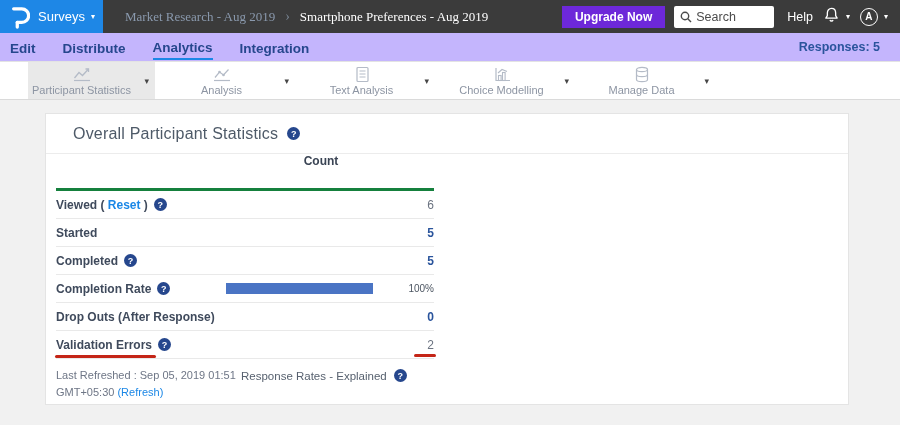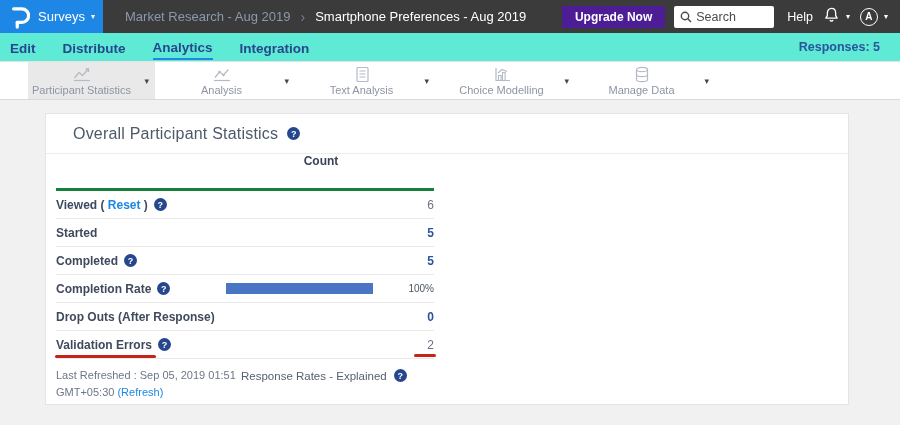--- a/index.html
+++ b/index.html
@@ -5,37 +5,37 @@
   * { box-sizing: border-box; margin: 0; padding: 0; }
   html, body { width: 900px; height: 425px; overflow: hidden; }
   body { font-family: "Liberation Sans", sans-serif; background: #f1f1f1; }
 
   
   .topbar { height: 33px; background: #3b3b3b; display: flex; align-items: center; }
   .logo-block { width: 103px; height: 33px; background: #1e87e6; display: flex; align-items: center; padding-left: 10px; cursor: pointer; flex: 0 0 auto; }
   .logo-glyph { margin-right: 8px; display: inline-flex; }
   .logo-menu-label { color: #fff; font-size: 13px; }
   .caret-white { color: #fff; font-size: 8px; margin-left: 6px; }
-  .breadcrumb { display: flex; align-items: center; margin-left: 22px; font-size: 13px; gap: 10px; white-space: nowrap; }
+  .breadcrumb { display: flex; align-items: center; margin-left: 22px; font-size: 13px; gap: 10px; white-space: nowrap; font-family: Liberation Serif, serif; }
   .crumb-parent { color: #8a99ad; cursor: pointer; }
   .crumb-sep { color: #76828f; font-size: 14px; }
   .crumb-current { color: #ffffff; }
   .topbar-spacer { flex: 1; }
-  .upgrade-btn { background: #4c1d95; color: #fff; font-size: 12px; font-weight: bold; border: none; border-radius: 0; height: 22px; padding: 0 13px; cursor: pointer; }
+  .upgrade-btn { background: #6d28d9; color: #fff; font-size: 12px; font-weight: bold; border: none; border-radius: 0; height: 22px; padding: 0 13px; cursor: pointer; }
   .search-box { position: relative; margin-left: 9px; }
   .search-box input { width: 100px; height: 22px; border: none; border-radius: 2px; background: #fff; font-family: "Liberation Sans", sans-serif; font-size: 12.5px; color: #333; padding: 0 4px 0 22px; outline: none; }
   .search-box input::placeholder { color: #4c4c4c; opacity: 1; }
   .search-glyph { position: absolute; left: 5px; top: 4px; }
   .help-label { color: #fff; font-size: 12.5px; margin-left: 13px; cursor: pointer; }
   .bell-wrap, .avatar-wrap { display: flex; align-items: center; margin-left: 10px; cursor: pointer; }
   .avatar-circle { width: 18px; height: 18px; border: 1.5px solid #fff; border-radius: 50%; color: #fff; font-size: 10px; font-weight: bold; display: flex; align-items: center; justify-content: center; }
   .topbar-right-pad { width: 12px; }
 
   
-  .navbar { height: 29px; background: #5eead4; border-bottom: 1px solid #e3e3e3; display: flex; align-items: center; padding: 0 20px 0 10px; }
+  .navbar { height: 29px; background: #c4b5fd; border-bottom: 1px solid #e3e3e3; display: flex; align-items: center; padding: 0 20px 0 10px; }
   .nav-item { font-size: 13.5px; font-weight: 600; color: #26478d; margin-right: 27px; padding: 5px 0 3px; cursor: pointer; }
   .nav-item.active { border-bottom: 2px solid #1b87e6; }
   .nav-spacer { flex: 1; }
   .responses { font-size: 12.5px; font-weight: 600; color: #2a549c; }
 
   
   .toolbar { height: 38px; background: #fff; border-bottom: 1px solid #dadada; display: flex; padding-left: 28px; }
   .tool-tab { position: relative; width: 127px; margin-right: 13px; cursor: pointer; }
   .tool-tab.selected { background: #e9e9e9; }
   .tab-inner { position: absolute; left: 0; right: 20px; top: 0; bottom: 0; display: flex; flex-direction: column; align-items: center; justify-content: center; }

